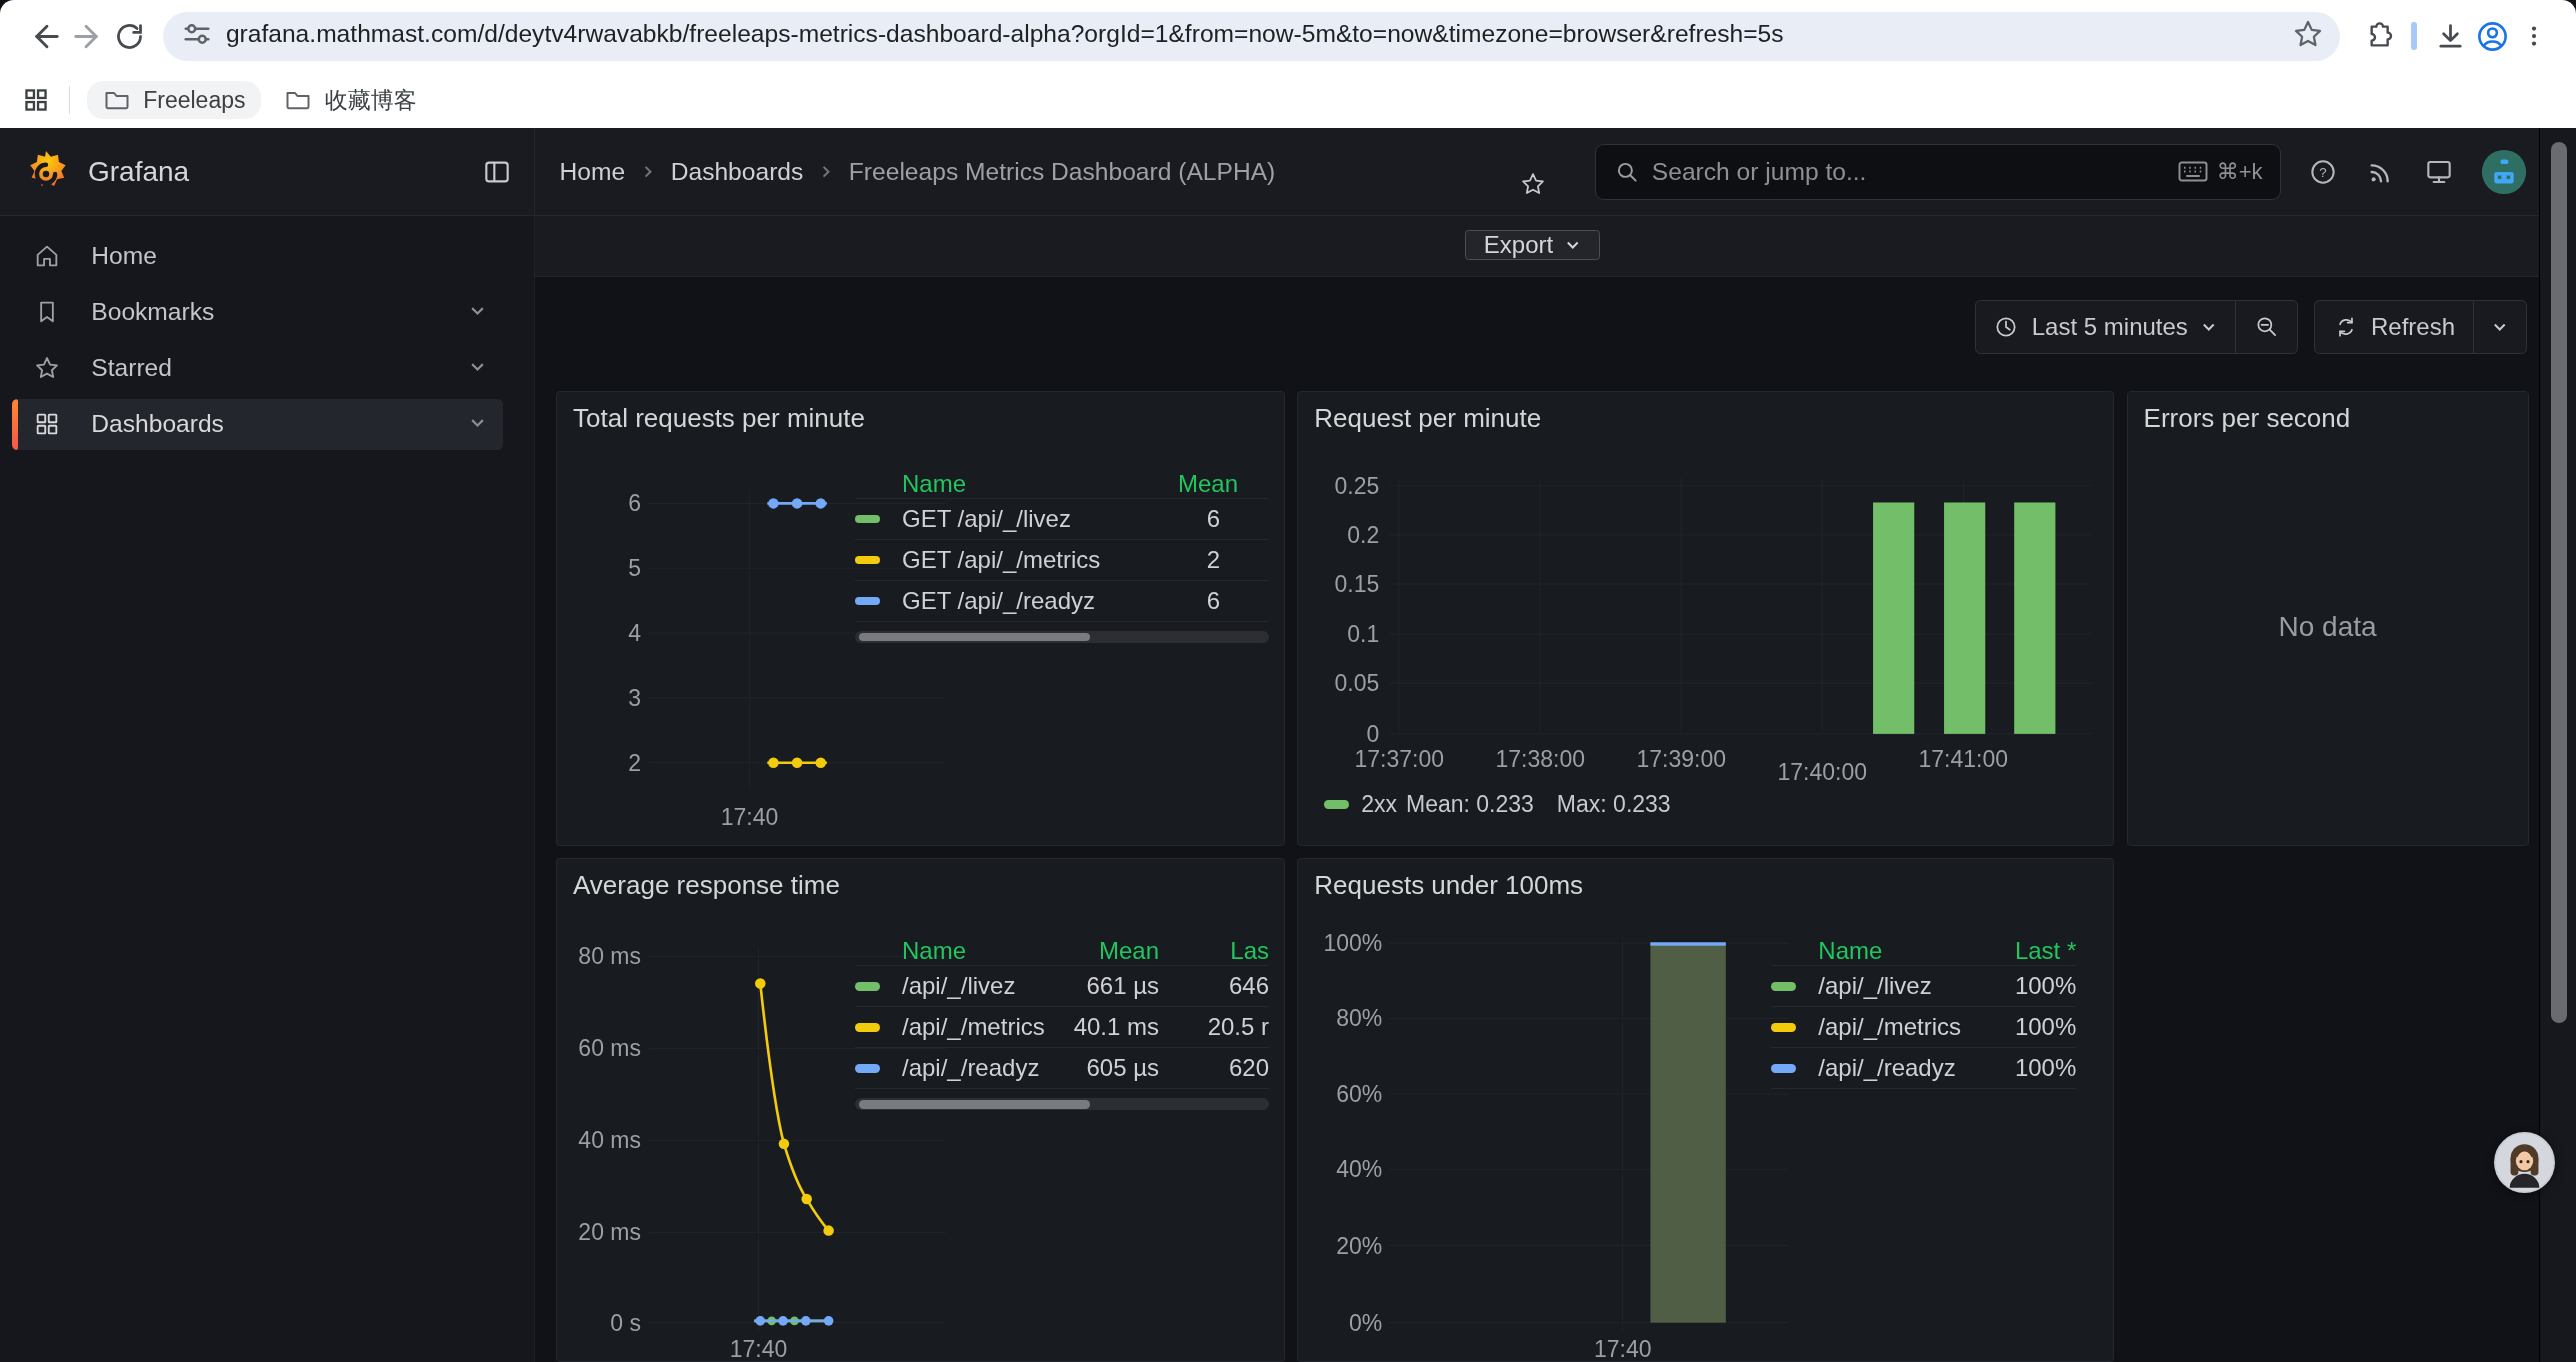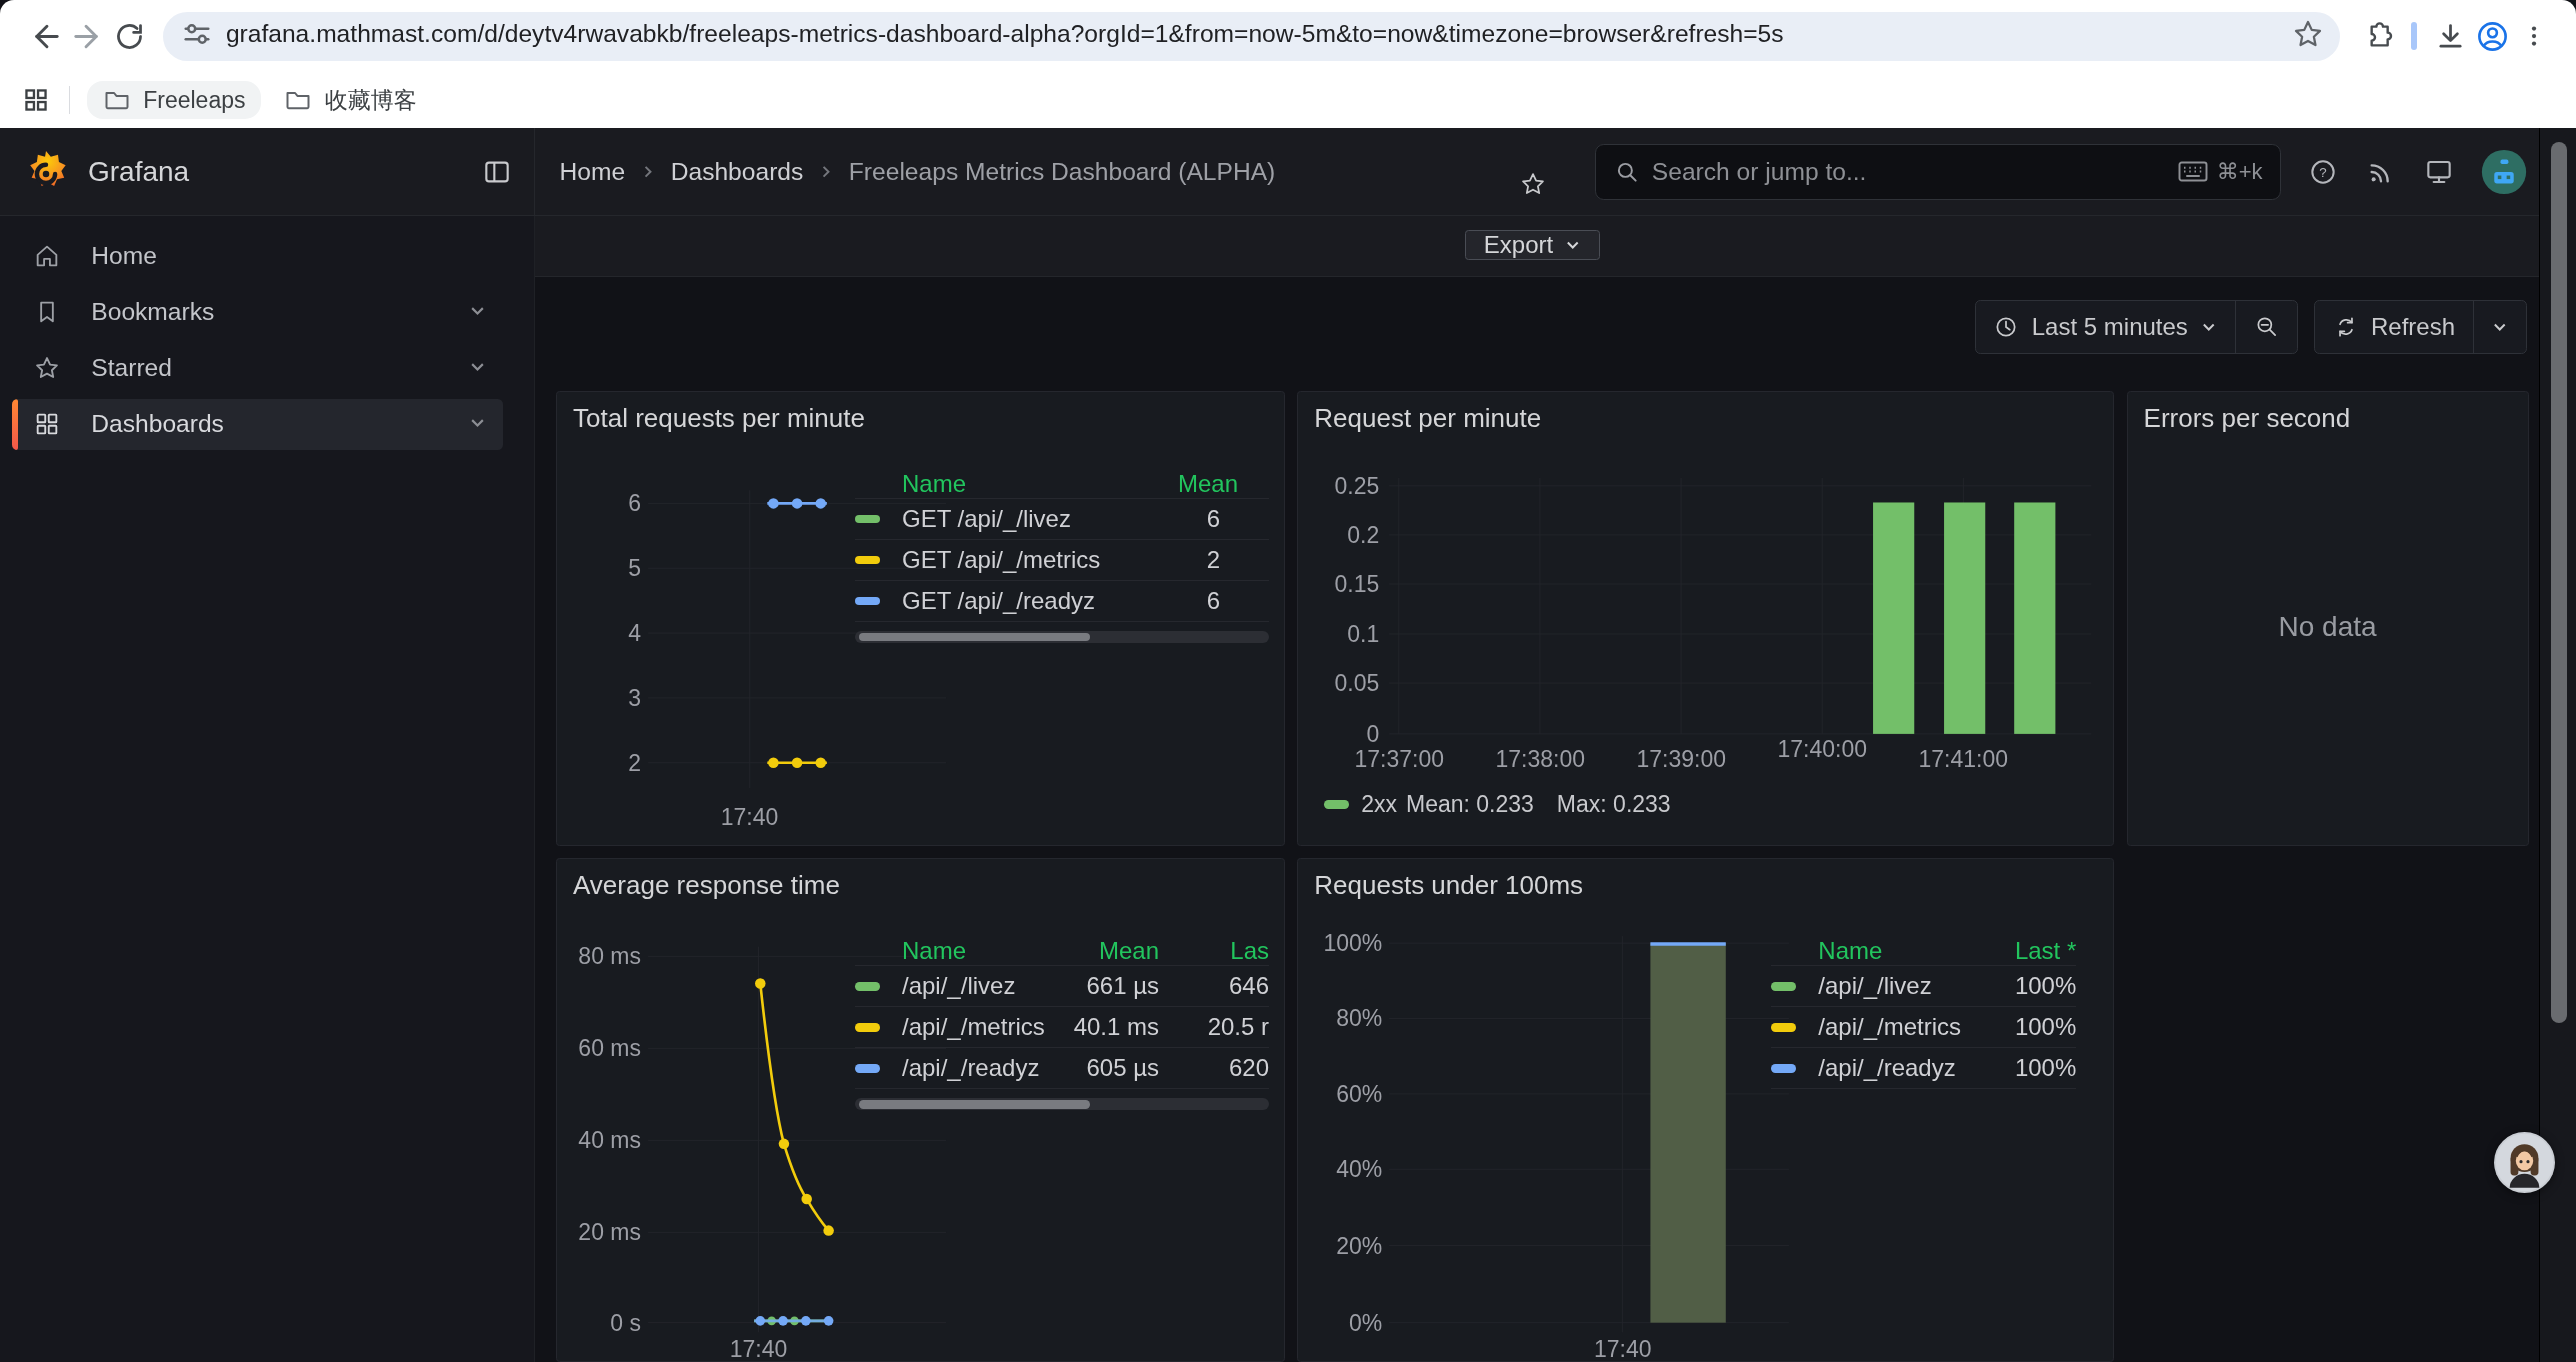--- a/index.html
+++ b/index.html
@@ -506,21 +506,21 @@
               </svg>
               <span class="yt" style="left:0;width:81px;top:81px">0.25</span>
               <span class="yt" style="left:0;width:81px;top:130px">0.2</span>
               <span class="yt" style="left:0;width:81px;top:179px">0.15</span>
               <span class="yt" style="left:0;width:81px;top:229px">0.1</span>
               <span class="yt" style="left:0;width:81px;top:278px">0.05</span>
               <span class="yt" style="left:0;width:81px;top:329px">0</span>
               <span class="xt" style="left:31px;width:140px;top:354px">17:37:00</span>
               <span class="xt" style="left:172px;width:140px;top:354px">17:38:00</span>
               <span class="xt" style="left:313px;width:140px;top:354px">17:39:00</span>
-              <span class="xt" style="left:454px;width:140px;top:344px">17:40:00</span>
+              <span class="xt" style="left:454px;width:140px;top:367px">17:40:00</span>
               <span class="xt" style="left:595px;width:140px;top:354px">17:41:00</span>
               <div class="blegend" style="left:26px;top:399px">
                 <i class="chip c-green" style="margin-right:12.3px"></i>
                 <span style="margin-right:9px">2xx</span>
                 <span style="margin-right:23px">Mean: 0.233</span>
                 <span>Max: 0.233</span>
               </div>
             </div>
 
             <div class="panel" style="width:402px;height:455px">

